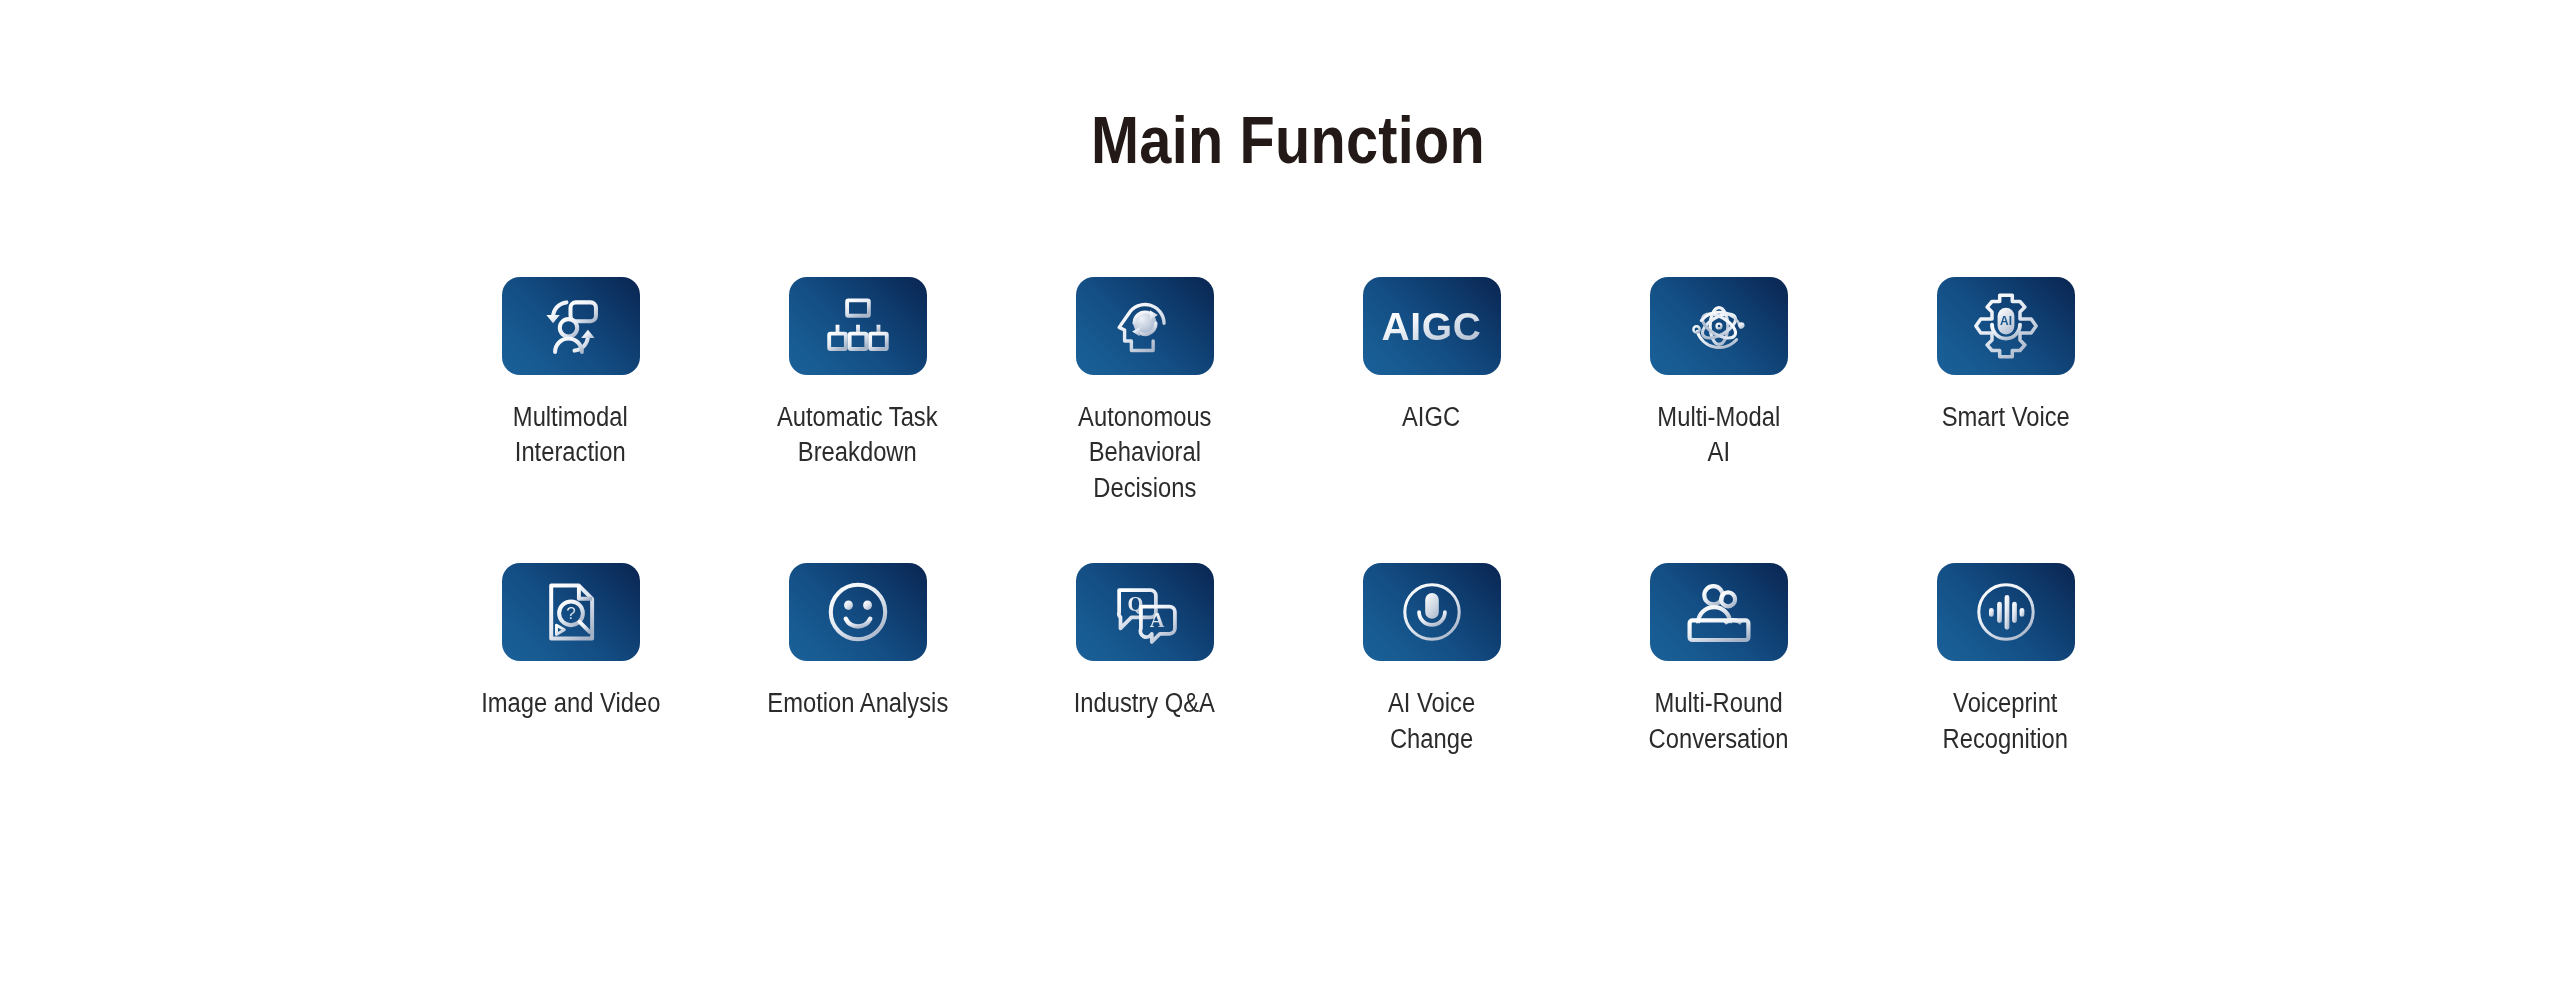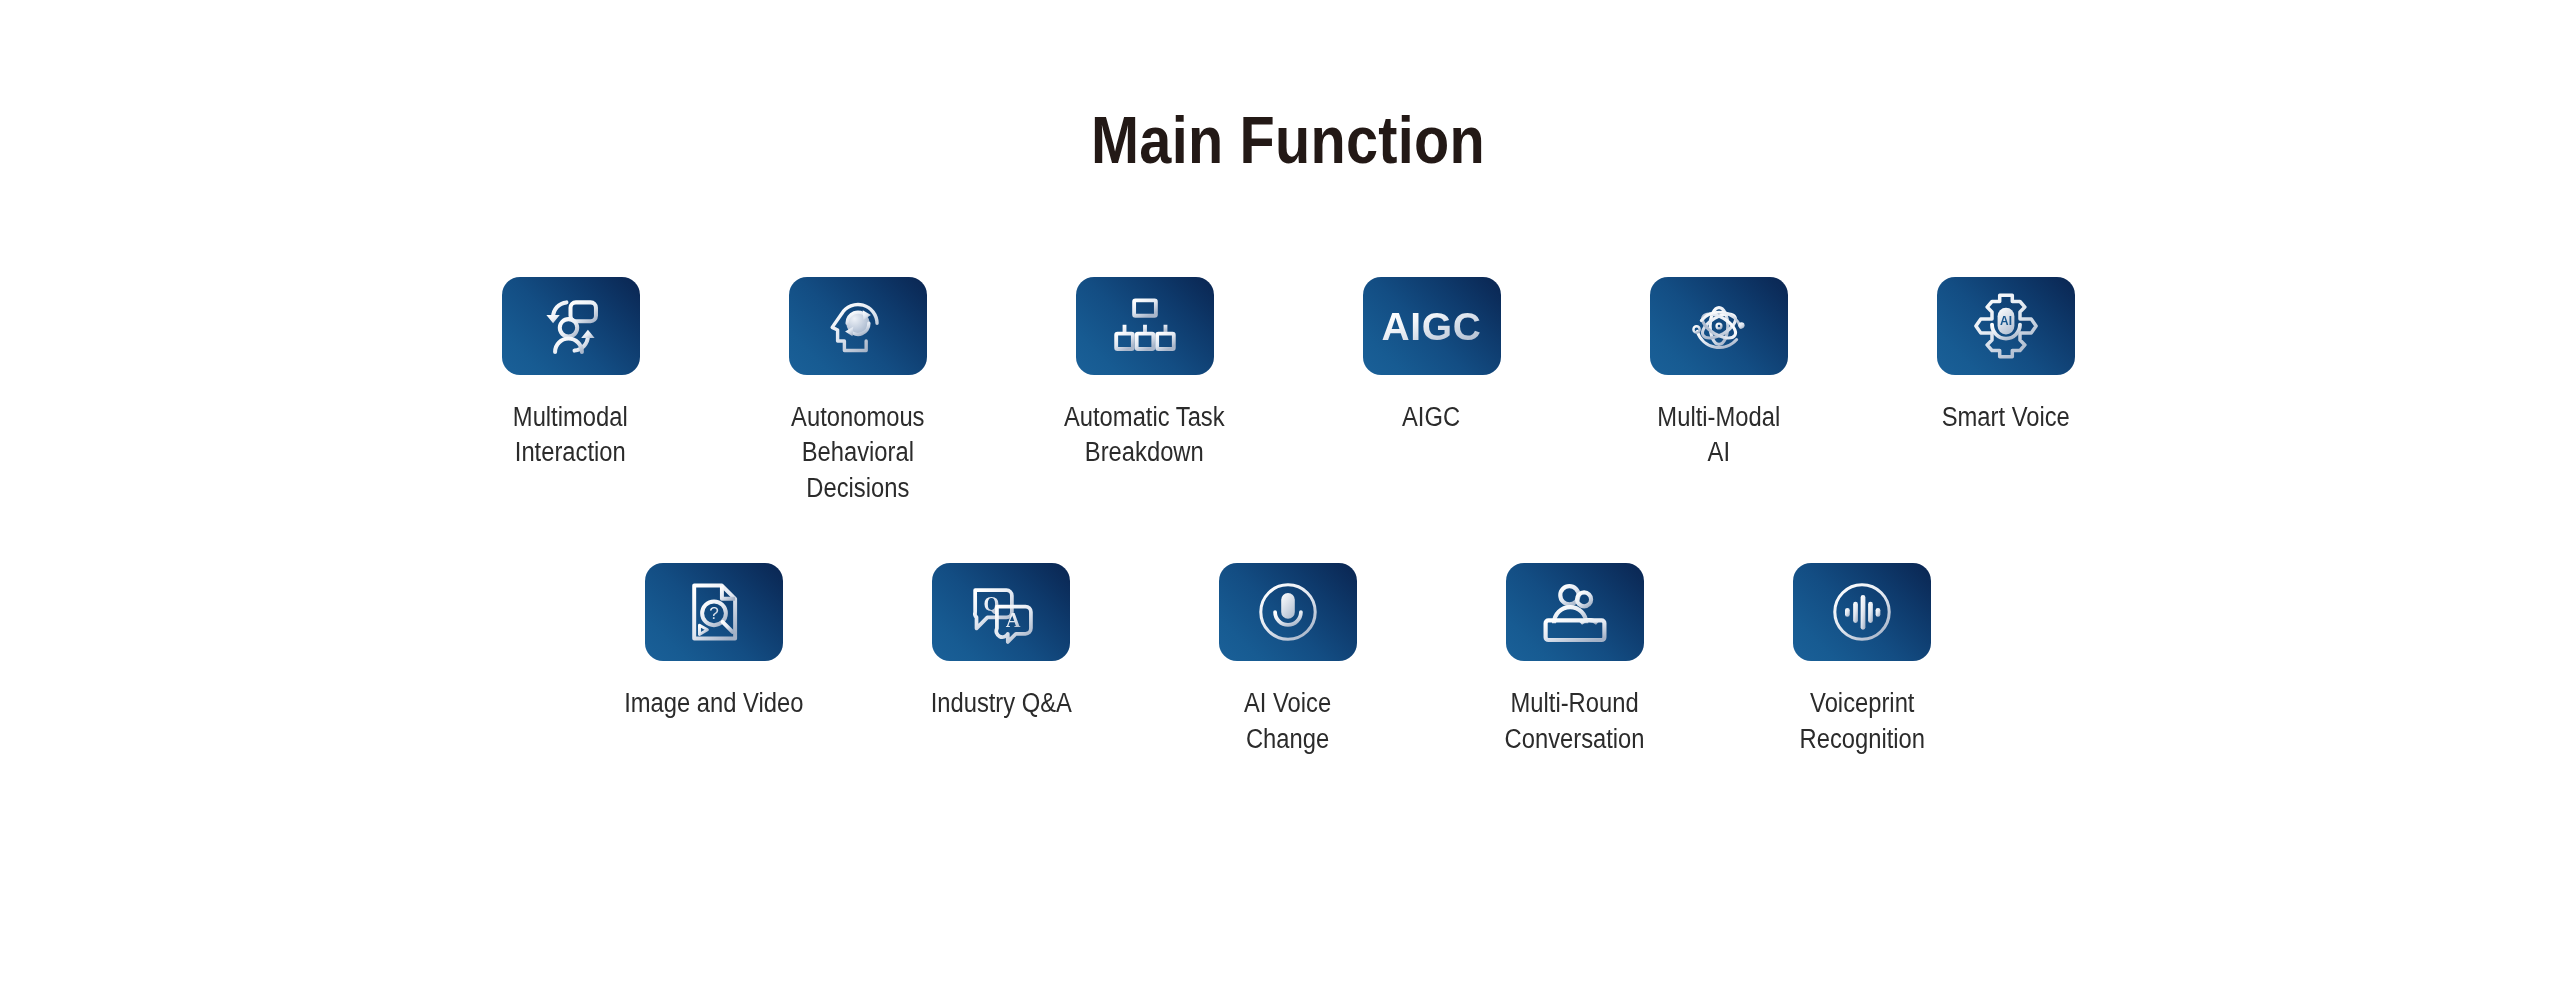--- a/index.html
+++ b/index.html
@@ -130,69 +130,69 @@
             </svg>
           </span>
         </div>
         <div class="label">Multimodal
 Interaction</div>
       </div>
 
       <div class="cell">
         <div class="tile">
           <span>
-            <svg width="68" height="68" viewBox="0 0 100 100" fill="none">
-              <defs>
-                <linearGradient id="ig3" x1="0.1" y1="0" x2="0.9" y2="1">
-                  <stop offset="0" stop-color="#ffffff"></stop>
-                    <stop offset="0.5" stop-color="#dfe6f0"></stop>
-                    <stop offset="1" stop-color="#9fadc2"></stop>
-                </linearGradient>
-                <radialGradient id="ig3b" cx="0.35" cy="0.3" r="0.8">
-                  <stop offset="0" stop-color="#eef2f8"></stop>
-                    <stop offset="1" stop-color="#9fb0c8"></stop>
-                </radialGradient>
-              </defs>
-              <path d="M78 46 A28 28 0 0 0 26 32 L12 52 L20 56 L20 72 L30 72 L30 86 L62 86 L62 72" stroke="url(#ig3)" stroke-width="5" stroke-linejoin="round" stroke-linecap="round" fill="none"></path>
-              <circle cx="50" cy="46" r="17" fill="url(#ig3b)"></circle>
-              <path d="M34 46 A16 16 0 0 1 62 35" stroke="url(#ig3)" stroke-width="5" fill="none" stroke-linecap="round"></path>
-              <path d="M57 27 L69 34 L58 41 Z" fill="url(#ig3)"></path>
-              <path d="M66 46 A16 16 0 0 1 38 57" stroke="url(#ig3)" stroke-width="5" fill="none" stroke-linecap="round"></path>
-              <path d="M43 51 L31 58 L42 65 Z" fill="url(#ig3)"></path>
-            </svg>
-          </span>
-        </div>
-        <div class="label">Autonomous
-Behavioral
-Decisions</div>
-      </div>
-
-      <div class="cell">
-        <div class="tile">
-          <span>
             <svg width="64" height="64" viewBox="0 0 100 100" fill="none">
               <defs>
                 <linearGradient id="ig2" x1="0" y1="0" x2="0.7" y2="1">
                   <stop offset="0" stop-color="#ffffff"></stop>
                     <stop offset="0.5" stop-color="#e3e9f2"></stop>
                     <stop offset="1" stop-color="#a9b6ca"></stop>
                 </linearGradient>
               </defs>
               <rect x="33" y="10" width="34" height="24" rx="2" stroke="url(#ig2)" stroke-width="6"></rect>
               <path d="M50 34 L50 48" stroke="url(#ig2)" stroke-width="6"></path>
               <path d="M18 48 L82 48" stroke="url(#ig2)" stroke-width="6"></path>
               <path d="M18 48 L18 62 M50 48 L50 62 M82 48 L82 62" stroke="url(#ig2)" stroke-width="6"></path>
               <rect x="5" y="62" width="26" height="24" rx="2" stroke="url(#ig2)" stroke-width="6"></rect>
               <rect x="37" y="62" width="26" height="24" rx="2" stroke="url(#ig2)" stroke-width="6"></rect>
               <rect x="69" y="62" width="26" height="24" rx="2" stroke="url(#ig2)" stroke-width="6"></rect>
             </svg>
           </span>
         </div>
         <div class="label">Automatic Task
 Breakdown</div>
+      </div>
+
+      <div class="cell">
+        <div class="tile">
+          <span>
+            <svg width="68" height="68" viewBox="0 0 100 100" fill="none">
+              <defs>
+                <linearGradient id="ig3" x1="0.1" y1="0" x2="0.9" y2="1">
+                  <stop offset="0" stop-color="#ffffff"></stop>
+                    <stop offset="0.5" stop-color="#dfe6f0"></stop>
+                    <stop offset="1" stop-color="#9fadc2"></stop>
+                </linearGradient>
+                <radialGradient id="ig3b" cx="0.35" cy="0.3" r="0.8">
+                  <stop offset="0" stop-color="#eef2f8"></stop>
+                    <stop offset="1" stop-color="#9fb0c8"></stop>
+                </radialGradient>
+              </defs>
+              <path d="M78 46 A28 28 0 0 0 26 32 L12 52 L20 56 L20 72 L30 72 L30 86 L62 86 L62 72" stroke="url(#ig3)" stroke-width="5" stroke-linejoin="round" stroke-linecap="round" fill="none"></path>
+              <circle cx="50" cy="46" r="17" fill="url(#ig3b)"></circle>
+              <path d="M34 46 A16 16 0 0 1 62 35" stroke="url(#ig3)" stroke-width="5" fill="none" stroke-linecap="round"></path>
+              <path d="M57 27 L69 34 L58 41 Z" fill="url(#ig3)"></path>
+              <path d="M66 46 A16 16 0 0 1 38 57" stroke="url(#ig3)" stroke-width="5" fill="none" stroke-linecap="round"></path>
+              <path d="M43 51 L31 58 L42 65 Z" fill="url(#ig3)"></path>
+            </svg>
+          </span>
+        </div>
+        <div class="label">Autonomous
+Behavioral
+Decisions</div>
       </div>
 
       <div class="cell">
         <div class="tile">
           <span class="aigc-text">AIGC</span>
         </div>
         <div class="label">AIGC</div>
       </div>
 
       <div class="cell">
@@ -267,20 +267,40 @@
               <circle cx="50" cy="52" r="18" stroke="url(#ig7)" stroke-width="6" fill="none"></circle>
               <path d="M63 65 L78 80" stroke="url(#ig7)" stroke-width="6" stroke-linecap="round"></path>
               <text x="50" y="60" font-family="Liberation Sans, sans-serif" font-size="26" font-weight="400" fill="url(#ig7)" text-anchor="middle">?</text>
               <path d="M28 70 L40 77 L28 84 Z" stroke="url(#ig7)" stroke-width="4.5" stroke-linejoin="round" fill="none"></path>
             </svg>
           </span>
         </div>
         <div class="label">Image and Video</div>
       </div>
 
+      <div class="cell">
+        <div class="tile">
+          <span>
+            <svg width="68" height="68" viewBox="0 0 100 100" fill="none">
+              <defs>
+                <linearGradient id="ig8" x1="0.1" y1="0" x2="0.9" y2="1">
+                  <stop offset="0" stop-color="#ffffff"></stop>
+                    <stop offset="0.5" stop-color="#e2e8f1"></stop>
+                    <stop offset="1" stop-color="#a3b1c6"></stop>
+                </linearGradient>
+              </defs>
+              <circle cx="50" cy="50" r="40" stroke="url(#ig8)" stroke-width="6" fill="none"></circle>
+              <ellipse cx="36" cy="40" rx="6.5" ry="7" fill="url(#ig8)"></ellipse>
+              <ellipse cx="64" cy="40" rx="6.5" ry="7" fill="url(#ig8)"></ellipse>
+              <path d="M32 60 A20 20 0 0 0 68 60" stroke="url(#ig8)" stroke-width="6.5" fill="none" stroke-linecap="round"></path>
+            </svg>
+          </span>
+        </div>
+        <div class="label">Emotion Analysis</div>
+      </div>
 
       <div class="cell">
         <div class="tile">
           <span>
             <svg width="68" height="68" viewBox="0 0 100 100" fill="none">
               <defs>
                 <linearGradient id="ig9" x1="0.1" y1="0" x2="0.9" y2="1">
                   <stop offset="0" stop-color="#ffffff"></stop>
                     <stop offset="0.5" stop-color="#e2e8f1"></stop>
                     <stop offset="1" stop-color="#a3b1c6"></stop>

